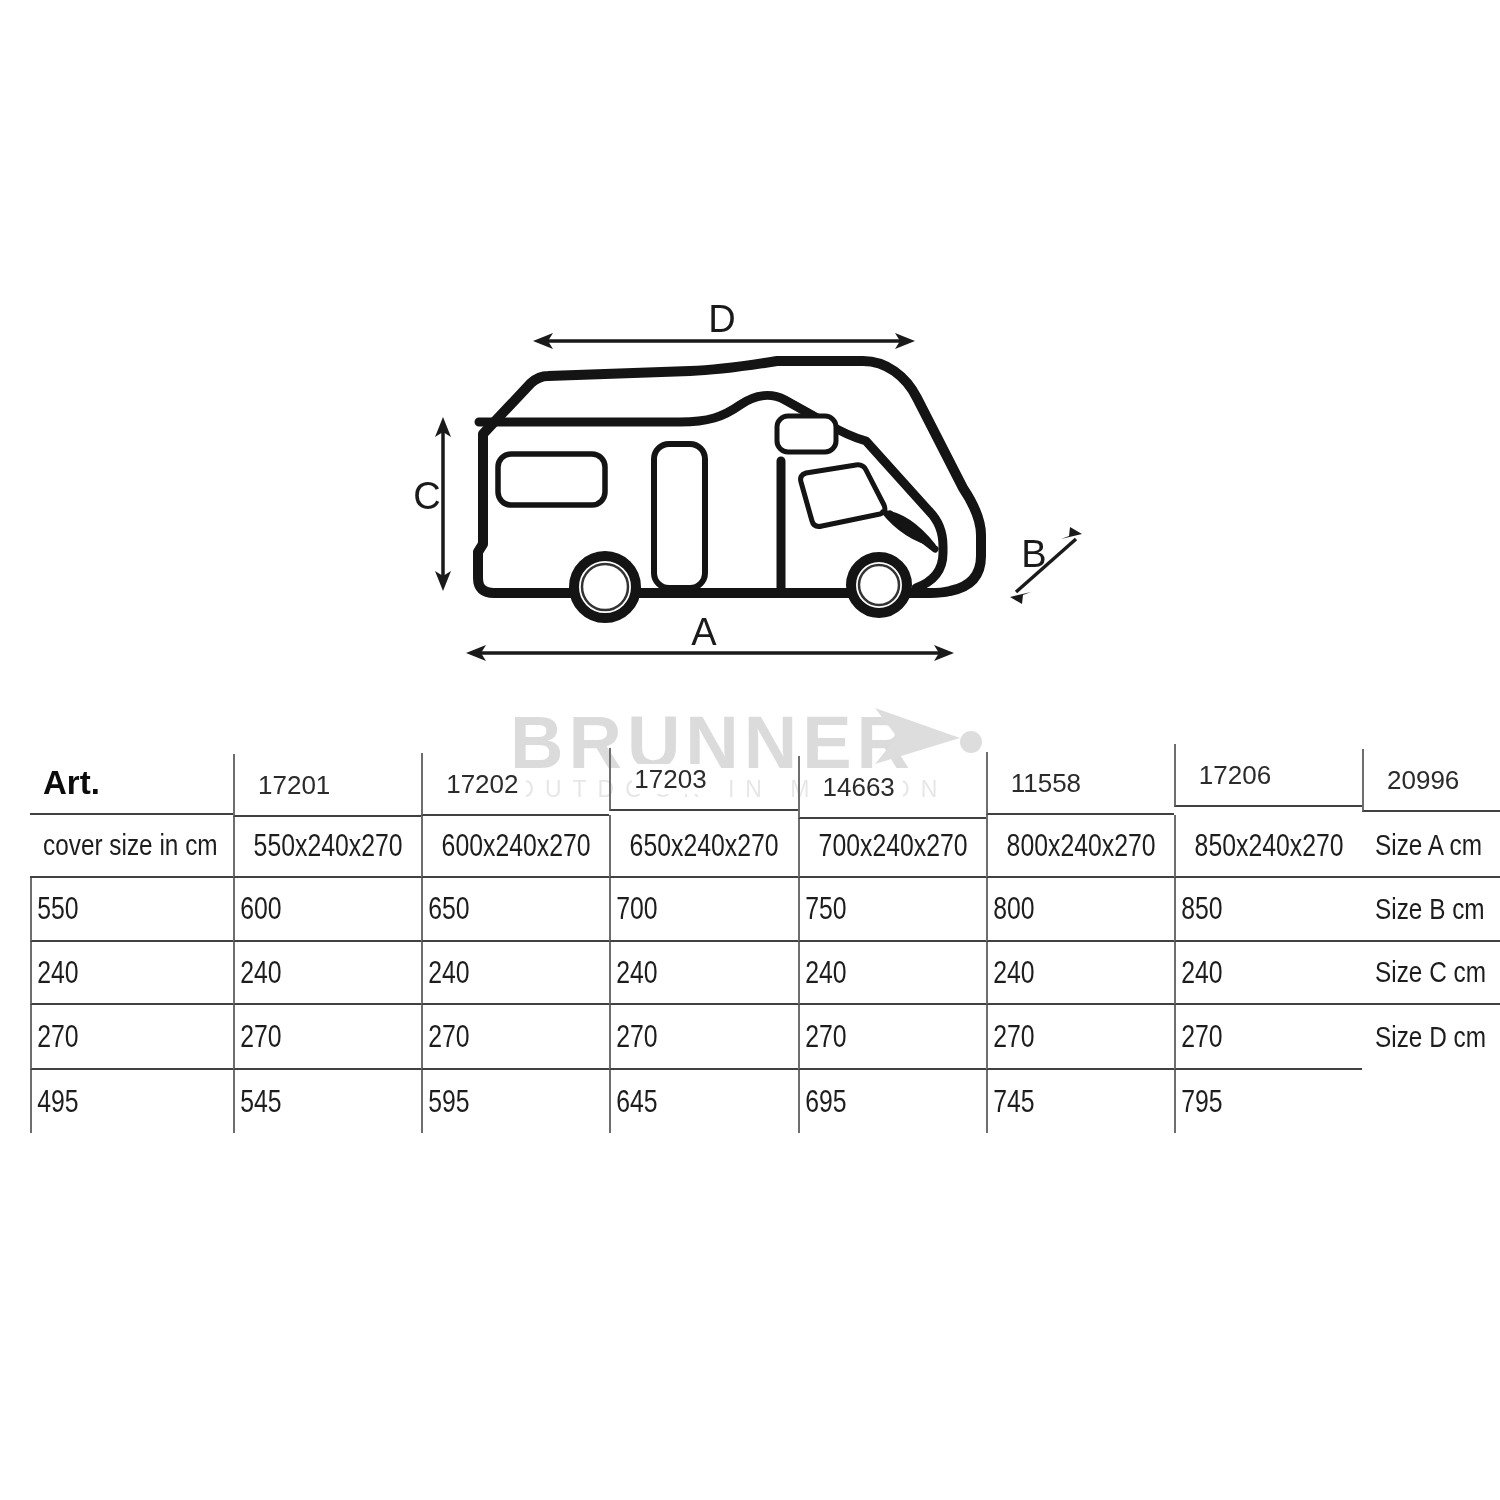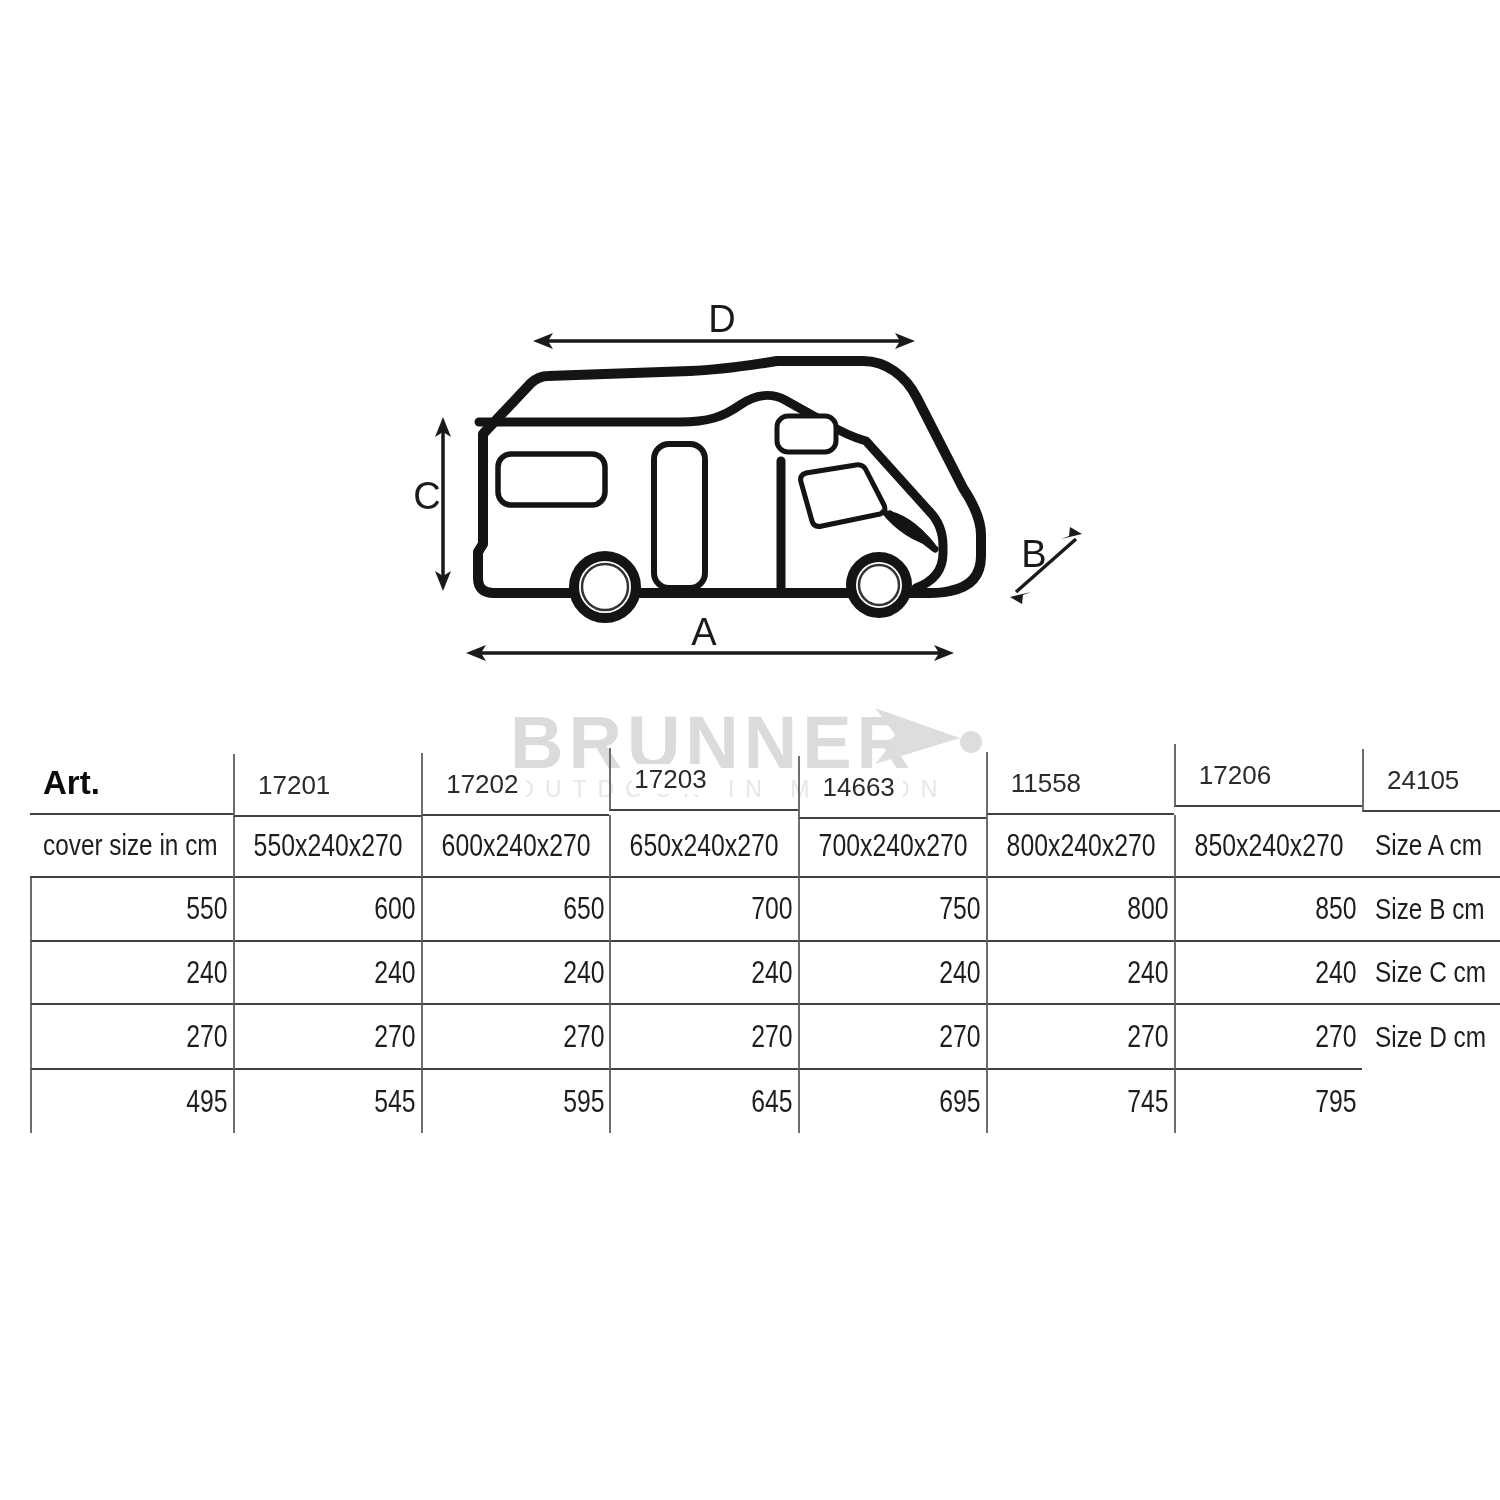--- a/index.html
+++ b/index.html
@@ -10,21 +10,21 @@
   #spec-table{position:absolute;left:30px;top:752px;width:1445px;z-index:2;
               display:grid;grid-template-columns:203px repeat(7,1fr);
               grid-template-rows:63px 63px 64px 63px 65px 63px;}
   .cell{box-sizing:border-box;display:flex;align-items:center;color:#1d1d1d;}
   .vl{border-left:2px solid #6e6e6e;}
   .hb{border-bottom:2px solid #414141;}
   .lab{padding-left:13px;font-size:29px;}
   .art{padding-left:13px;font-size:33px;font-weight:bold;color:#0c0c0c;}
   .artnum{padding-left:21px;font-size:26px;color:#2b2b2b;}
   .artnum span{background:#ffffff;padding:2px 8px 2px 2px;line-height:1;}
-  .val{justify-content:flex-end;font-size:31px;}
+  .val{justify-content:flex-start;font-size:31px;}
   .c{display:inline-block;transform:scaleX(.8);transform-origin:center;white-space:nowrap;}
   .lab .c{transform:scaleX(.84);transform-origin:left center;}
 </style>
 </head>
 <body>
 
 <div id="stage">
 
   <svg id="art-svg" width="1500" height="1500" viewBox="0 0 1500 1500">
 
@@ -136,21 +136,21 @@
     <div class="cell artnum vl hb" style="transform:translateY(4px)">
         <span>14663</span>
       </div>
     <div class="cell artnum vl hb" style="transform:translateY(0px)">
         <span>11558</span>
       </div>
     <div class="cell artnum vl hb" style="transform:translateY(-8px)">
         <span>17206</span>
       </div>
     <div class="cell artnum vl hb" style="transform:translateY(-3px)">
-        <span>24105</span>
+        <span>20996</span>
       </div>
 
     <div class="cell lab hb">
         <span class="c">cover size in cm</span>
       </div>
     <div class="cell val vl hb">
         <span class="c">550x240x270</span>
       </div>
     <div class="cell val vl hb">
         <span class="c">600x240x270</span>

